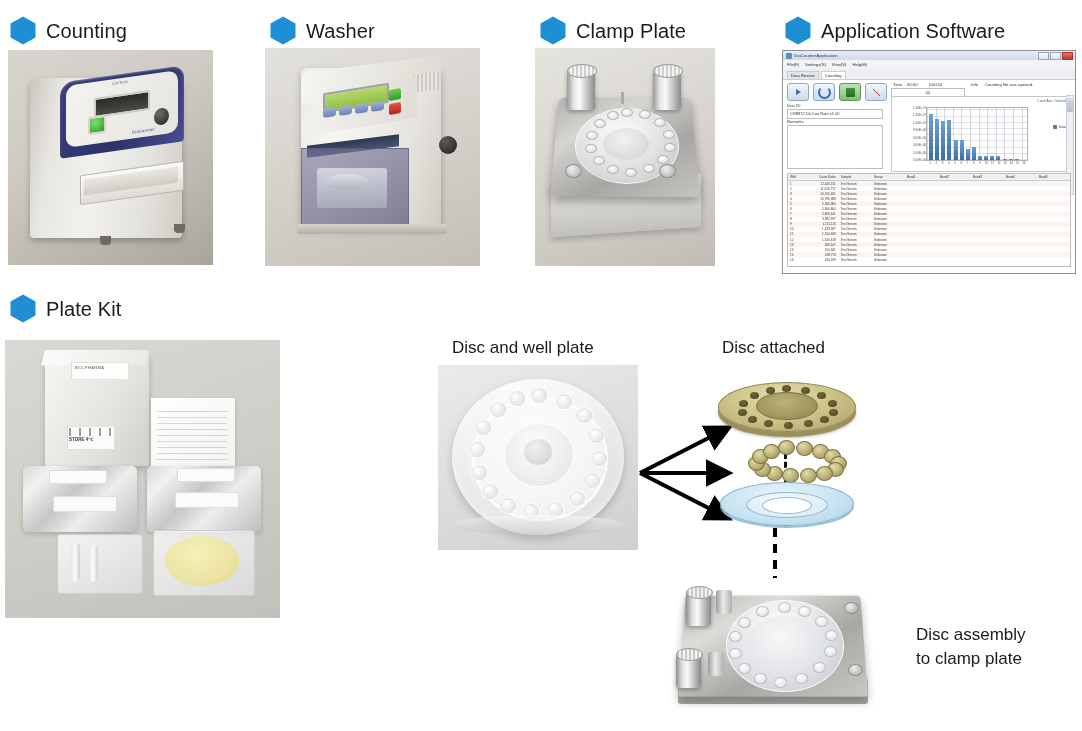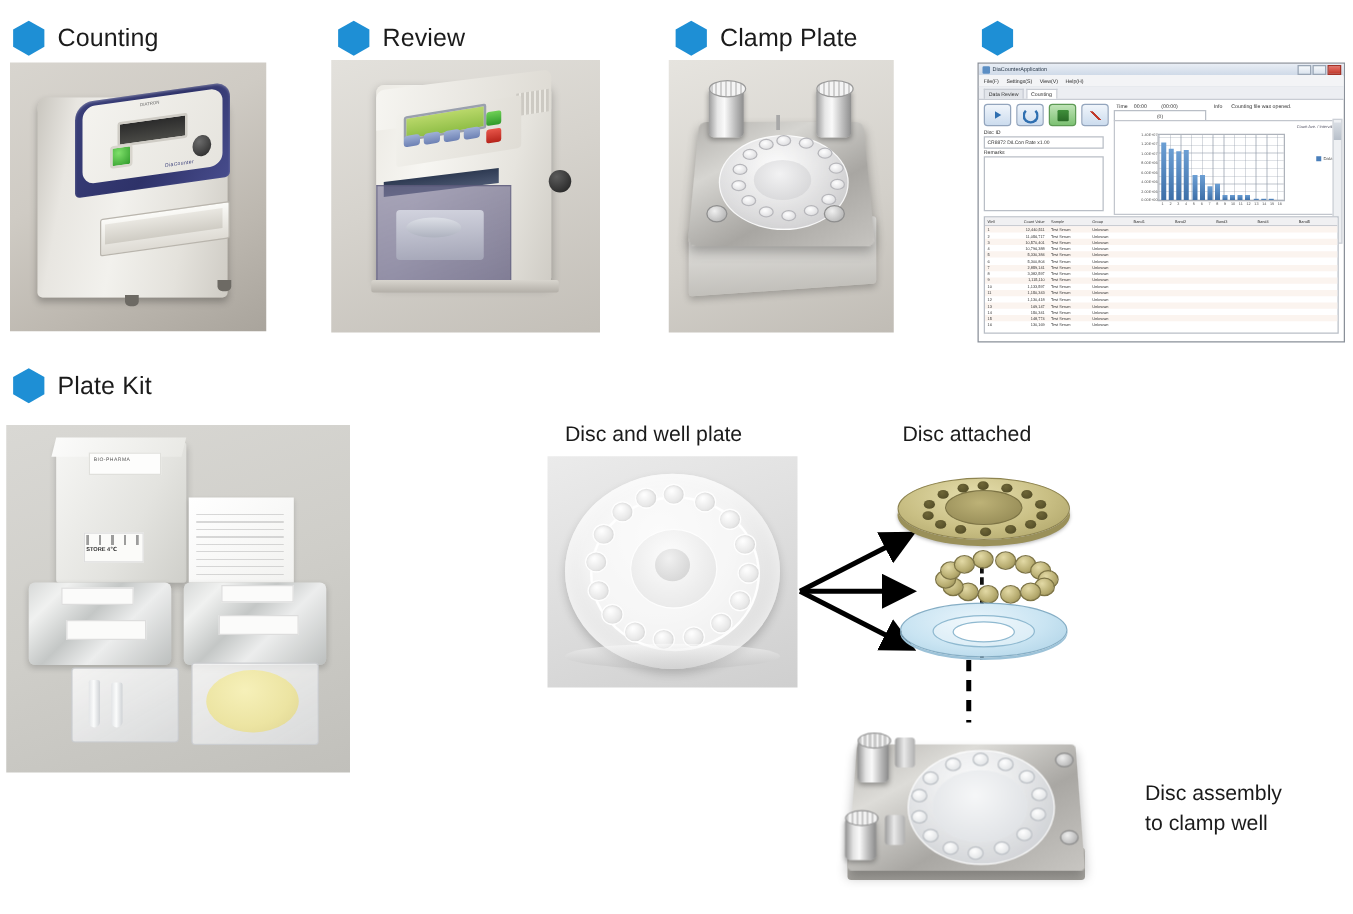--- a/index.html
+++ b/index.html
@@ -227,34 +227,35 @@
   <svg class="hexbullet" viewBox="0 0 26 29">
     <polygon points="13,0.5 25.5,7.6 25.5,21.4 13,28.5 0.5,21.4 0.5,7.6" fill="#1E8FD5"></polygon>
   </svg>
   <span class="sect-title">Counting</span>
 </div>
 
 <div class="sect-head" style="left:270px;top:16px;">
   <svg class="hexbullet" viewBox="0 0 26 29">
     <polygon points="13,0.5 25.5,7.6 25.5,21.4 13,28.5 0.5,21.4 0.5,7.6" fill="#1E8FD5"></polygon>
   </svg>
-  <span class="sect-title">Review</span>
+  <span class="sect-title">Washer</span>
 </div>
 
 <div class="sect-head" style="left:540px;top:16px;">
   <svg class="hexbullet" viewBox="0 0 26 29">
     <polygon points="13,0.5 25.5,7.6 25.5,21.4 13,28.5 0.5,21.4 0.5,7.6" fill="#1E8FD5"></polygon>
   </svg>
   <span class="sect-title">Clamp Plate</span>
 </div>
 
 <div class="sect-head" style="left:785px;top:16px;">
   <svg class="hexbullet" viewBox="0 0 26 29">
     <polygon points="13,0.5 25.5,7.6 25.5,21.4 13,28.5 0.5,21.4 0.5,7.6" fill="#1E8FD5"></polygon>
   </svg>
+  <span class="sect-title">Application Software</span>
 </div>
 
 <div class="sect-head" style="left:10px;top:294px;">
   <svg class="hexbullet" viewBox="0 0 26 29">
     <polygon points="13,0.5 25.5,7.6 25.5,21.4 13,28.5 0.5,21.4 0.5,7.6" fill="#1E8FD5"></polygon>
   </svg>
   <span class="sect-title">Plate Kit</span>
 </div>
 
 <div class="photo" id="counter-photo">
@@ -653,21 +654,21 @@
   <div style="position:absolute;left:52px;top:194px;width:84px;height:58px;background:linear-gradient(150deg,rgba(250,250,250,.85),rgba(222,224,226,.8));border:1px solid rgba(200,202,205,.9);border-radius:3px;"></div>
   <div style="position:absolute;left:66px;top:204px;width:9px;height:38px;background:linear-gradient(90deg,#e2e4e6,#fbfcfc 45%,#cfd2d5);border-radius:2px 2px 5px 5px;"></div>
   <div style="position:absolute;left:84px;top:206px;width:9px;height:36px;background:linear-gradient(90deg,#e2e4e6,#fbfcfc 45%,#cfd2d5);border-radius:2px 2px 5px 5px;"></div>
   <div style="position:absolute;left:148px;top:190px;width:100px;height:64px;background:linear-gradient(150deg,rgba(250,250,250,.8),rgba(224,226,228,.75));border:1px solid rgba(200,202,205,.9);border-radius:3px;"></div>
   <div style="position:absolute;left:160px;top:196px;width:74px;height:50px;border-radius:50%;background:radial-gradient(ellipse at 42% 32%,#f6f0b9,#ece4a2 60%,#ddd391);"></div>
 </div>
 
 <div class="cap" style="left:452px;top:338px;">Disc and well plate</div>
 <div class="cap" style="left:722px;top:338px;">Disc attached</div>
 <div class="cap2" style="left:916px;top:624px;">Disc assembly</div>
-<div class="cap2" style="left:916px;top:648px;">to clamp well</div>
+<div class="cap2" style="left:916px;top:648px;">to clamp plate</div>
 
 <div class="photo" id="wellplate-photo">
   <div class="wp-disc"></div>
   <div class="wp-ring"></div>
   <div class="wp-well" style="left:92px;top:22px;"></div>
   <div class="wp-well" style="left:117px;top:28px;"></div>
   <div class="wp-well" style="left:137px;top:42px;"></div>
   <div class="wp-well" style="left:149px;top:62px;"></div>
   <div class="wp-well" style="left:152px;top:85px;"></div>
   <div class="wp-well" style="left:145px;top:107px;"></div>

